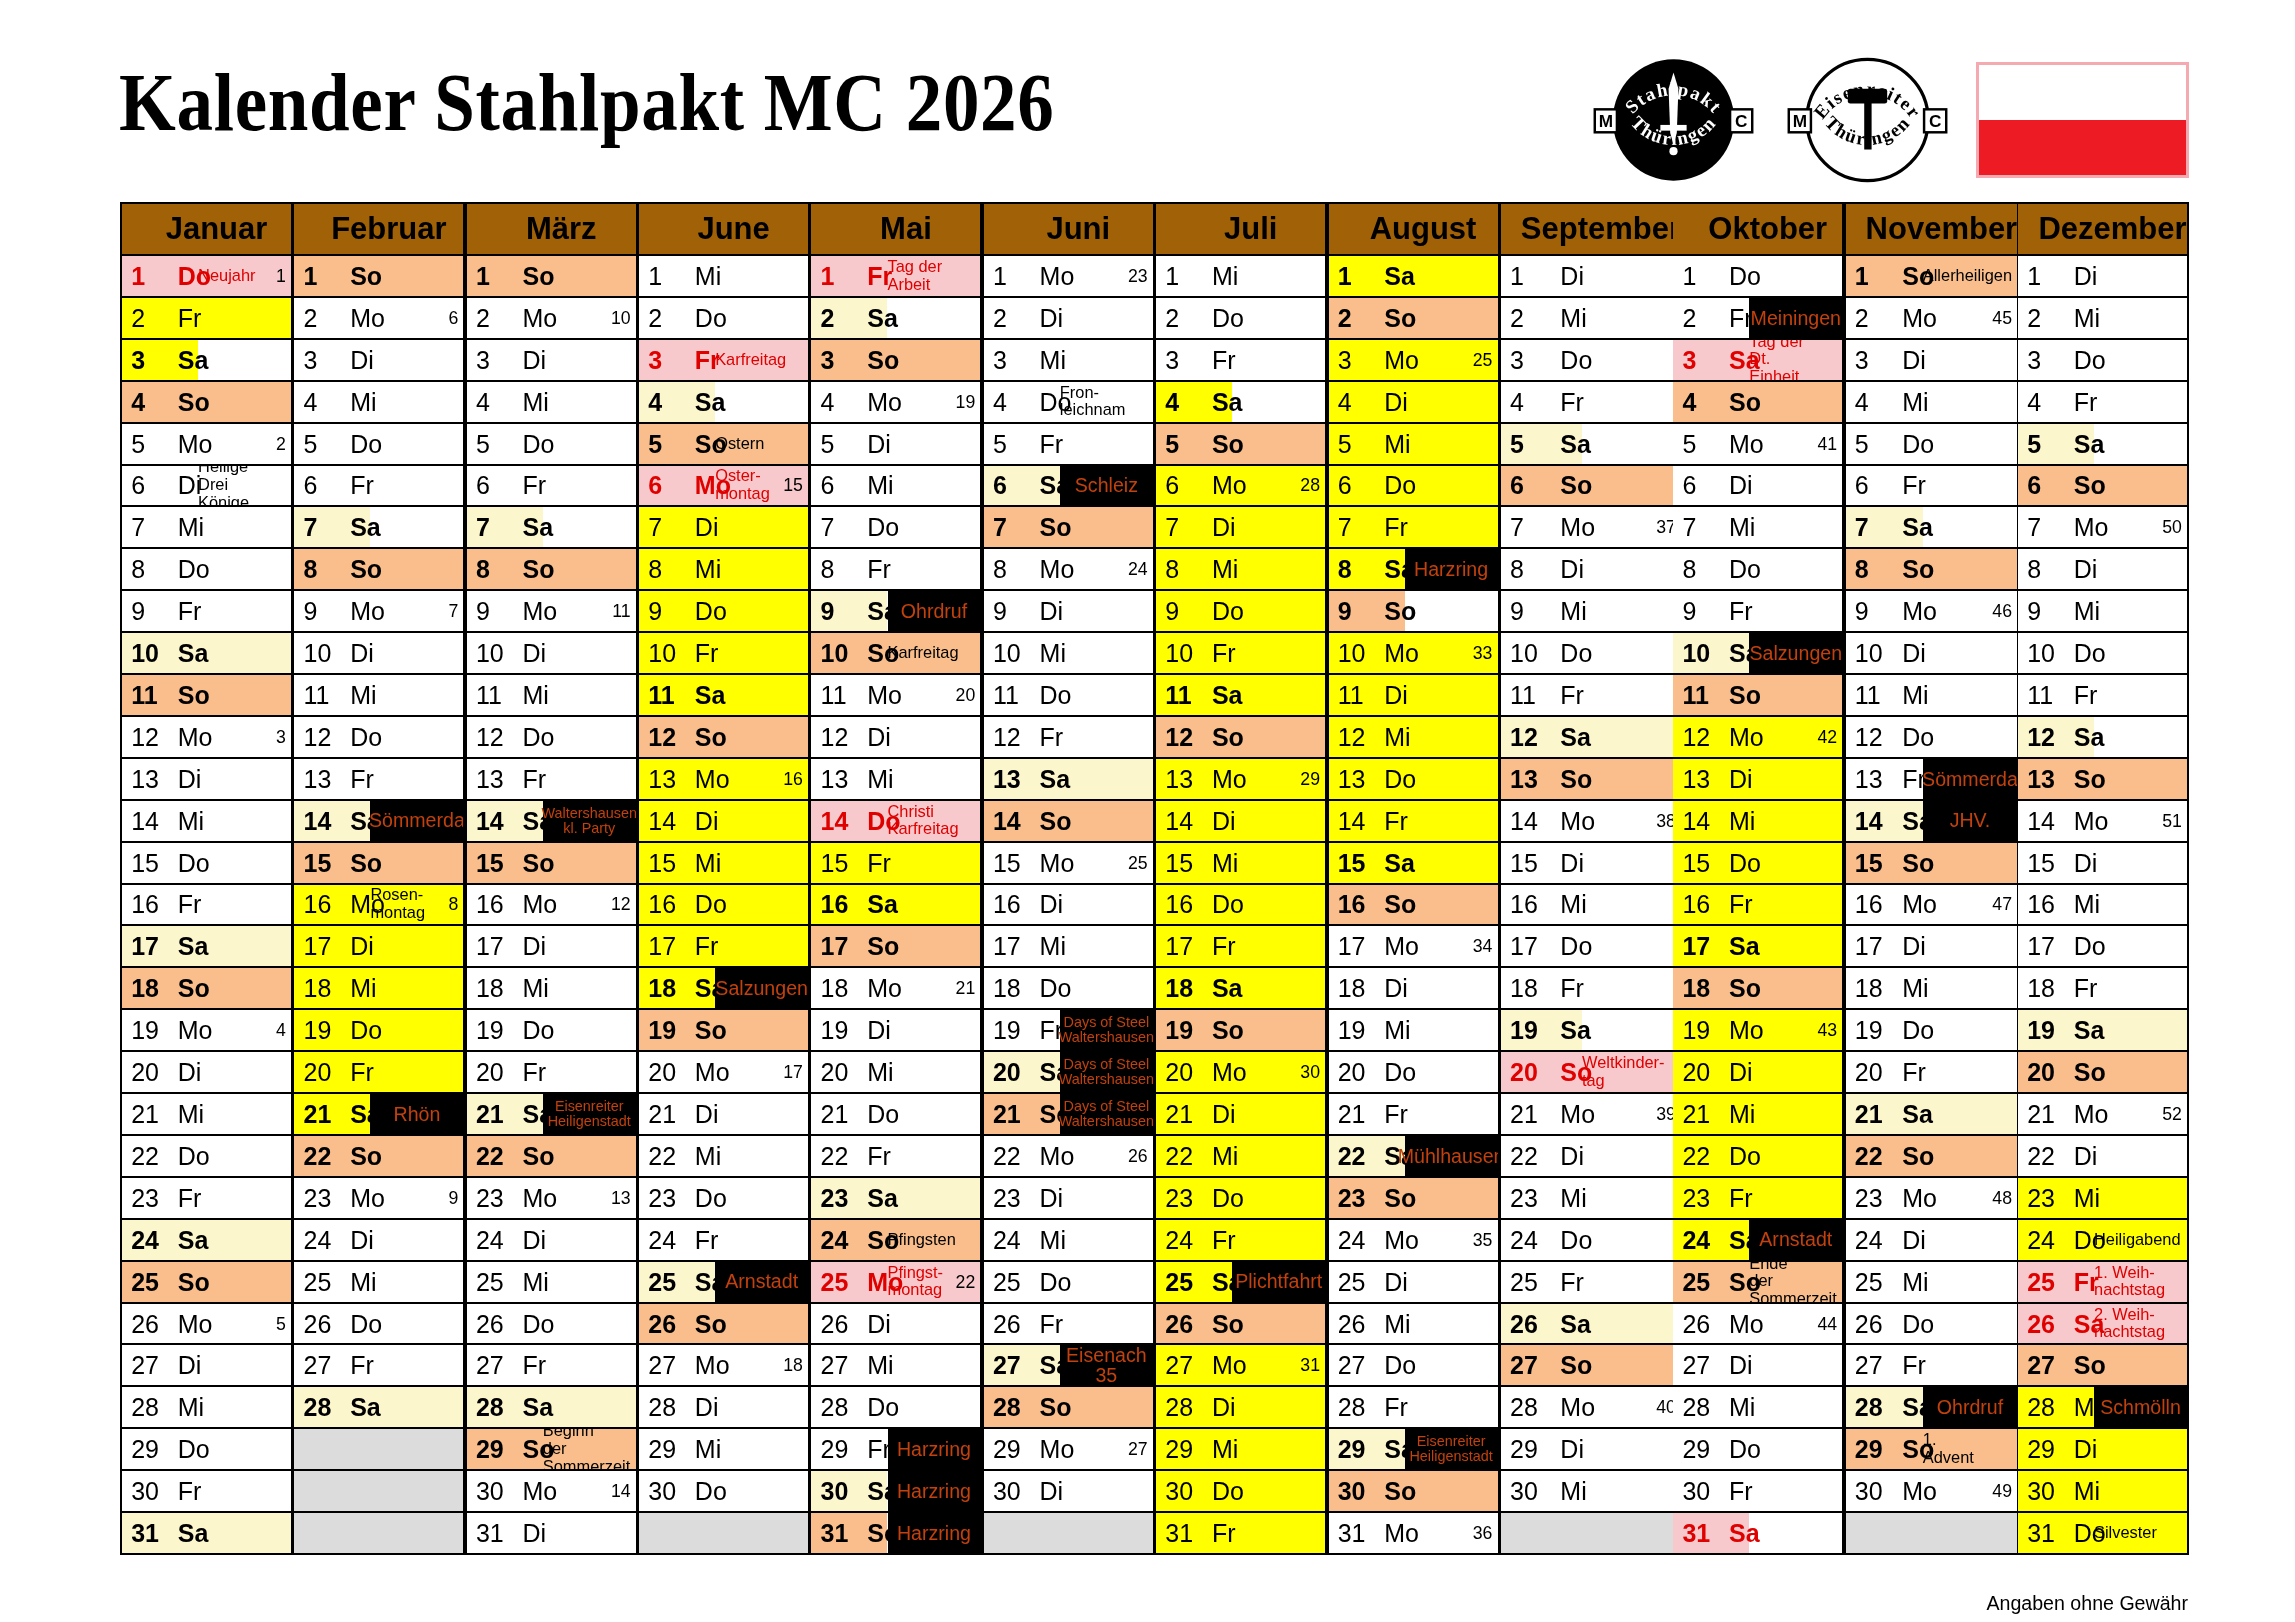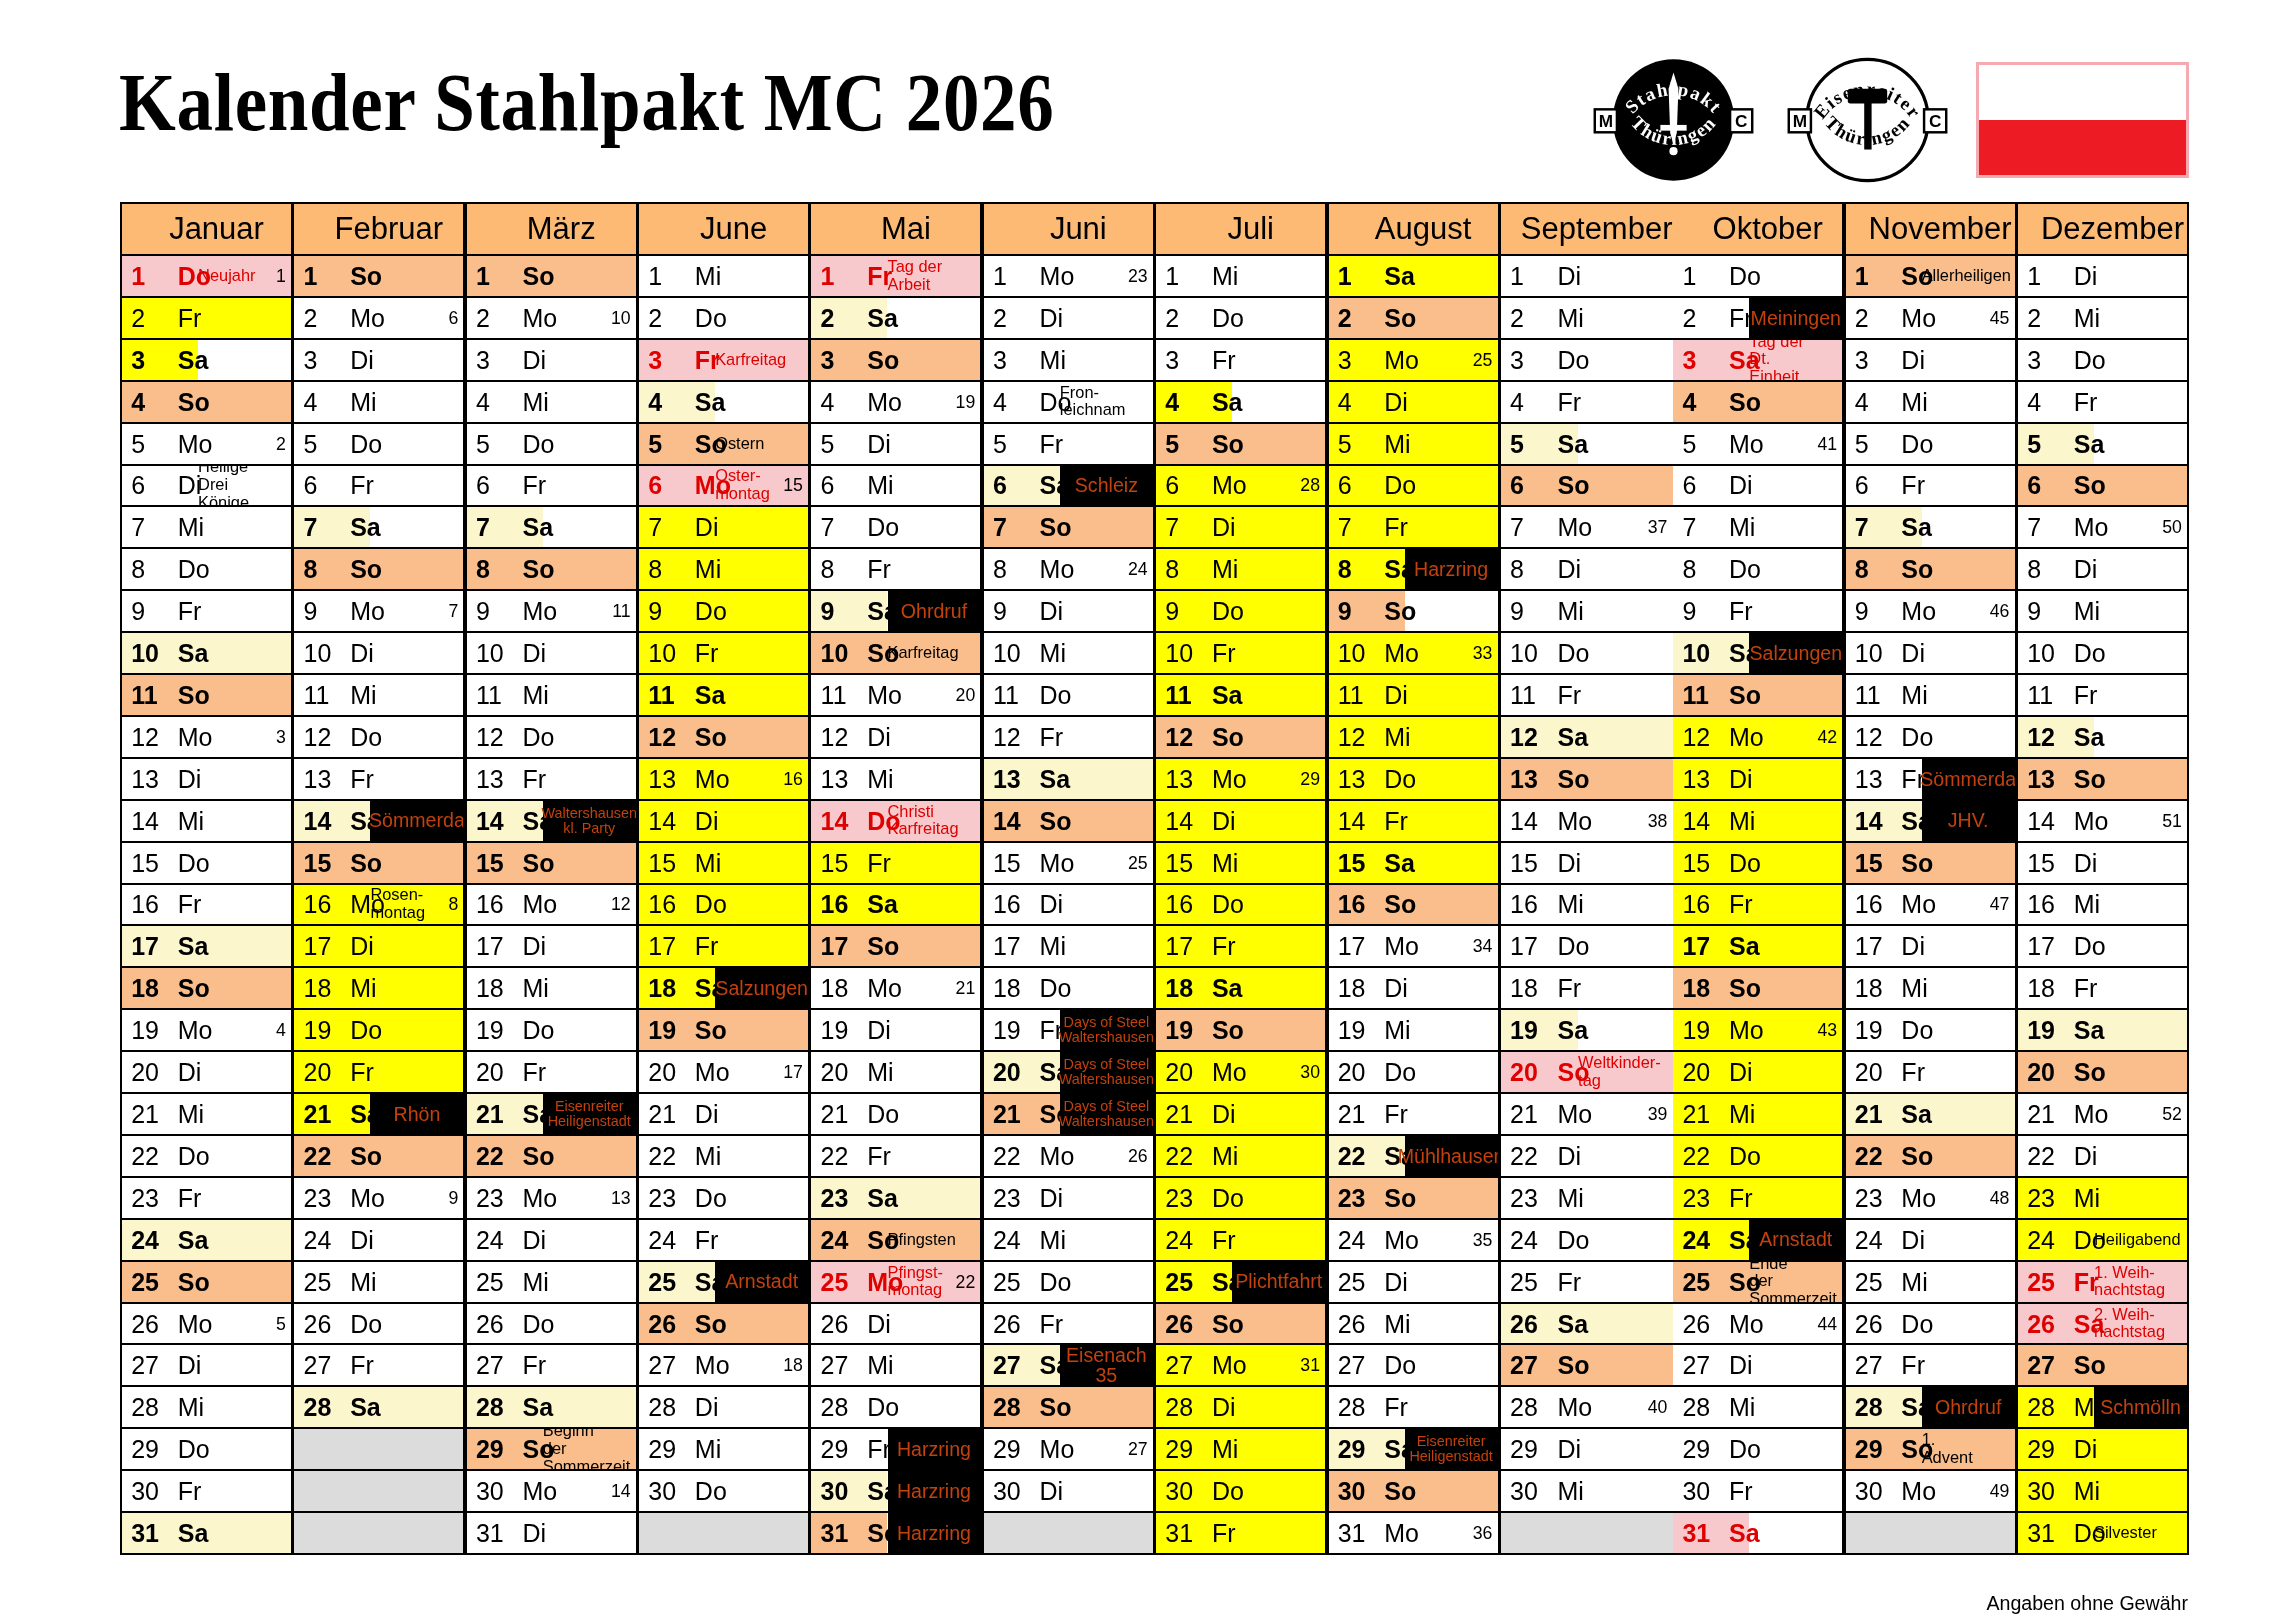--- a/index.html
+++ b/index.html
@@ -16,22 +16,22 @@
   .logo-mc{font-family:"Liberation Sans",sans-serif;font-weight:bold;font-size:21px;}
   
   .flag{position:absolute;left:1976px;top:62px;width:213px;height:116px;box-sizing:border-box;
         border:3.3px solid #F5A9B0;display:flex;flex-direction:column;}
   .flag-top{flex:1;} .flag-bottom{flex:1;}
   
   .calendar{position:absolute;left:120px;top:202px;width:2069px;height:1353px;box-sizing:border-box;
         background:#000;border:2.6px solid #000;display:grid;grid-template-columns:repeat(12,1fr);
         column-gap:3.3px;}
   .month-col{display:grid;grid-template-rows:50px repeat(31,1fr);row-gap:2px;background:#000;min-width:0;}
-  .month-header{background:#fdba74;display:flex;align-items:center;justify-content:center;
-        font-size:31px;font-weight:normal;padding-left:20px;}
+  .month-header{background:#a16207;display:flex;align-items:center;justify-content:center;
+        font-size:31px;font-weight:bold;padding-left:20px;}
   .cell{position:relative;background:#fff;overflow:hidden;}
   .cell.filler{background:var(--gray);}
   .dn{position:absolute;left:9.2px;top:50%;transform:translateY(-50%);font-size:25px;}
   .wd{position:absolute;left:33%;top:50%;transform:translateY(-50%);font-size:25px;}
   .bold .dn,.bold .wd{font-weight:bold;}
   .red .dn,.red .wd{color:var(--red);font-weight:bold;}
   .note{position:absolute;left:45%;right:30px;top:50%;transform:translateY(-50%);
         font-size:16.4px;line-height:1.08;white-space:pre-line;}
   .note.nred{color:var(--red);}
   .wk{position:absolute;right:5.2px;top:50%;transform:translateY(-50%);font-size:17.7px;}

